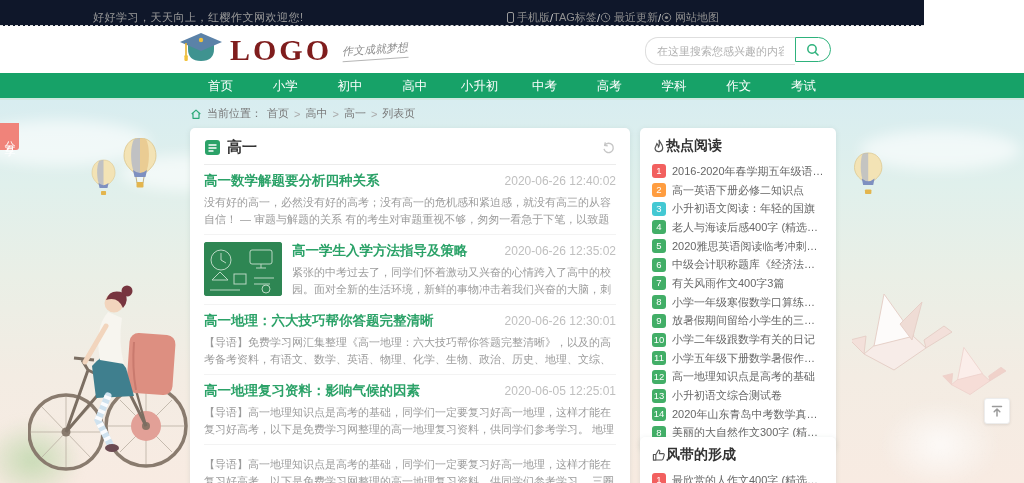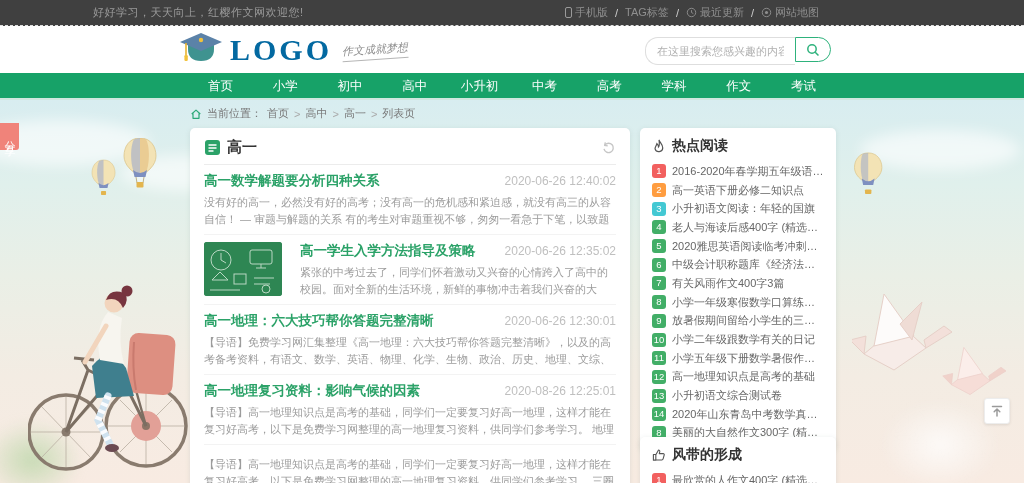--- a/index.html
+++ b/index.html
@@ -1,33 +1,33 @@
 <!DOCTYPE html>
 <html><head>
 <meta charset="utf-8">
 <style>
   * { margin:0; padding:0; box-sizing:border-box; }
   body { font-family:"Liberation Sans","DejaVu Sans",sans-serif; background:#fff; }
   .page { position:relative; width:1024px; height:483px; overflow:hidden; background:#fff; }
 
   
-  .topbar { width:1024px; height:26px; background:#404040; border-bottom:1px dashed #e2e2e2;
-            display:flex; align-items:center; font-size:11px; color:#9a9a9a; }
+  .topbar { width:924px; height:26px; background:#0f172a; border-bottom:1px dashed #e2e2e2;
+            display:flex; align-items:flex-end; font-size:11px; color:#9a9a9a; }
   .topbar .welcome { margin-left:93px; letter-spacing:.5px; }
-  .topbar .links { margin-left:auto; margin-right:205px; display:flex; align-items:center; gap:7px; color:#8f8f8f;padding-left:8px; }
+  .topbar .links { margin-left:auto; margin-right:205px; display:flex; align-items:center; gap:0; color:#8f8f8f;padding-left:8px; }
   .toplink { display:flex; align-items:center; gap:3px; cursor:pointer; }
   .tsep { color:#cfcfcf; }
   .ic-phone { display:inline-block; width:7px; height:11px; border:1px solid #9a9a9a; border-radius:2px; }
   .ic-svg { display:inline-block; vertical-align:-1px; }
 
   
   .site-header { position:relative; width:1024px; height:47px; background:#fff; }
   .logo { position:absolute; left:178px; top:5px; display:flex; align-items:center; gap:6px; cursor:pointer; }
   .logo-text { font-family:"Liberation Serif","DejaVu Serif",serif; font-weight:bold; font-size:30px;
-               color:#0369a1; letter-spacing:3px; }
+               color:#7f1d1d; letter-spacing:3px; }
   .slogan { position:absolute; left:342px; top:16px; font-size:11px; color:#8d8d8d; font-style:italic;
             transform:rotate(-4deg); border-bottom:1px solid #b5b5b5; padding-bottom:2px; }
   .search { position:absolute; left:645px; top:11px; width:186px; height:25px; display:flex; }
   .search input { flex:1; min-width:0; border:1px solid #dedede; border-right:none; border-radius:13px 0 0 13px;
                   padding:13px 11px; font-size:11px; color:#666; outline:none; font-family:inherit; }
   .search input::placeholder { color:#b0b0b0; }
   .search button { width:36px; background:#fff; border:1px solid #2eb27c; border-radius:0 13px 13px 0;
                    cursor:pointer; display:flex; align-items:center; justify-content:center; }
 
   
@@ -59,25 +59,25 @@
   .refresh-btn { margin-left:auto; cursor:pointer; display:flex; }
 
   .article { padding:7px 0 6px; border-bottom:1px solid #f3f3f3; }
   .a-head { display:flex; align-items:baseline; justify-content:space-between; }
   .a-title { font-size:13.5px; font-weight:bold; color:#2ba268; cursor:pointer;
              white-space:nowrap; overflow:hidden; text-overflow:ellipsis; }
   .a-date { font-size:12px; color:#bfbfbf; margin-left:10px; flex-shrink:0; }
   .a-excerpt { margin-top:4px; font-size:11px; color:#9c9c9c; line-height:1.55; max-height:34px; overflow:hidden; }
   .article.with-thumb { display:flex; gap:10px; align-items:flex-start; }
   .thumb { width:78px; height:54px; border-radius:3px; background:#2e8653; flex-shrink:0; cursor:pointer; overflow:hidden; }
-  .wt-body { flex:1; min-width:0;margin-left:8px; }
+  .wt-body { flex:1; min-width:0; }
 
   .hot-card { left:640px; top:128px; width:196px; padding:9px 12px 9px; }
   .rec-card { left:640px; top:437px; width:196px; height:120px; padding:9px 12px; }
-  .side-header { display:flex; align-items:center; gap:6px; font-size:14px; font-weight:bold; color:#333; margin-bottom:7px; }
+  .side-header { display:flex; align-items:center; font-size:14px; font-weight:bold; color:#333; margin-bottom:7px; }
   .side-item { display:flex; align-items:center; gap:6px; height:18.7px; font-size:11px; color:#666; cursor:pointer; }
   .badge { width:14px; height:14px; border-radius:3px; color:#fff; font-size:9.5px; line-height:14px;
            text-align:center; flex-shrink:0; }
   .badge.r { background:#f2605f; } .badge.o { background:#ff9d40; }
   .badge.c { background:#43c8d3; } .badge.g { background:#42ae67; }
   .side-text { white-space:nowrap; overflow:hidden; text-overflow:ellipsis; }
 
   
   .share-tab { position:absolute; left:0; top:123px; width:19px; padding:7px 0 8px; background:#f0837a;
                color:#fff; font-size:11px; text-align:center; z-index:4; cursor:pointer;
@@ -301,21 +301,21 @@
       <div class="a-head">
         <span class="a-title">高一地理：六大技巧帮你答题完整清晰</span>
         <span class="a-date">2020-06-26 12:30:01</span>
       </div>
       <div class="a-excerpt">【导语】免费学习网汇集整理《高一地理：六大技巧帮你答题完整清晰》，以及的高考备考资料，有语文、数学、英语、物理、化学、生物、政治、历史、地理、文综、理综复习...</div>
     </div>
 
     <div class="article">
       <div class="a-head">
         <span class="a-title">高一地理复习资料：影响气候的因素</span>
-        <span class="a-date">2020-08-26 12:25:01</span>
+        <span class="a-date">2020-06-05 12:25:01</span>
       </div>
       <div class="a-excerpt">【导语】高一地理知识点是高考的基础，同学们一定要复习好高一地理，这样才能在复习好高考，以下是免费学习网整理的高一地理复习资料，供同学们参考学习。 地理位置、...</div>
     </div>
 
     <div class="article">
       <div class="a-excerpt">【导语】高一地理知识点是高考的基础，同学们一定要复习好高一地理，这样才能在复习好高考，以下是免费学习网整理的高一地理复习资料，供同学们参考学习。 三圈环流与...</div>
     </div>
 
   </div>
 

